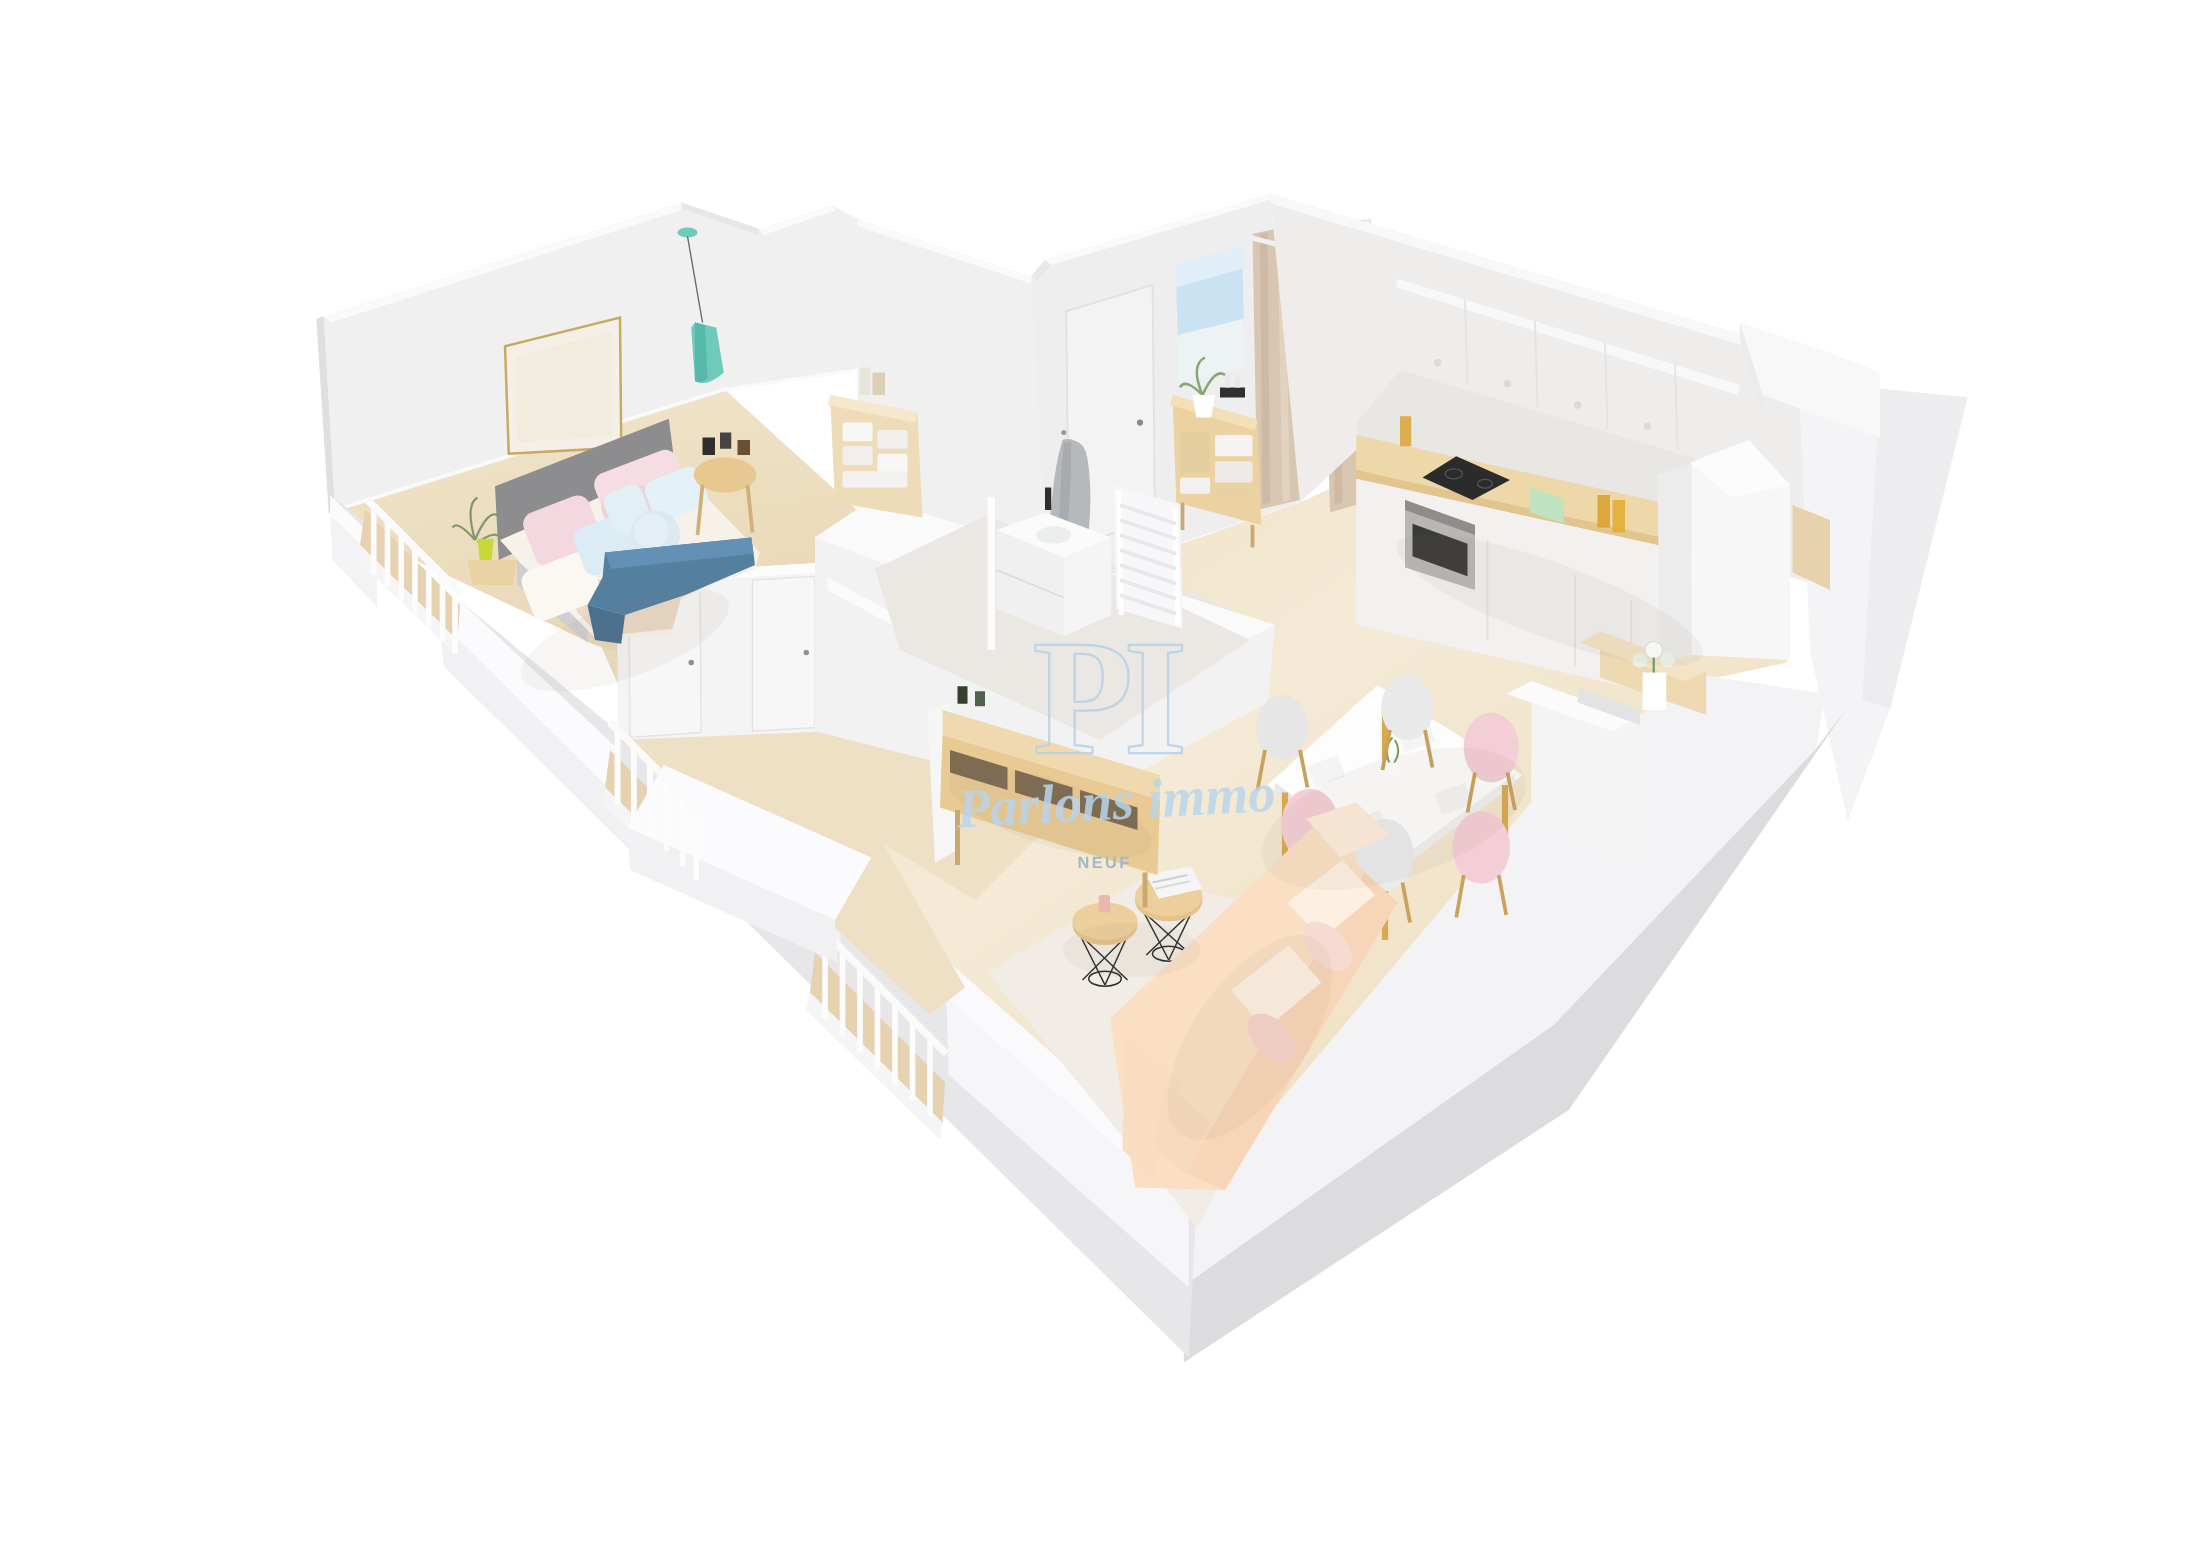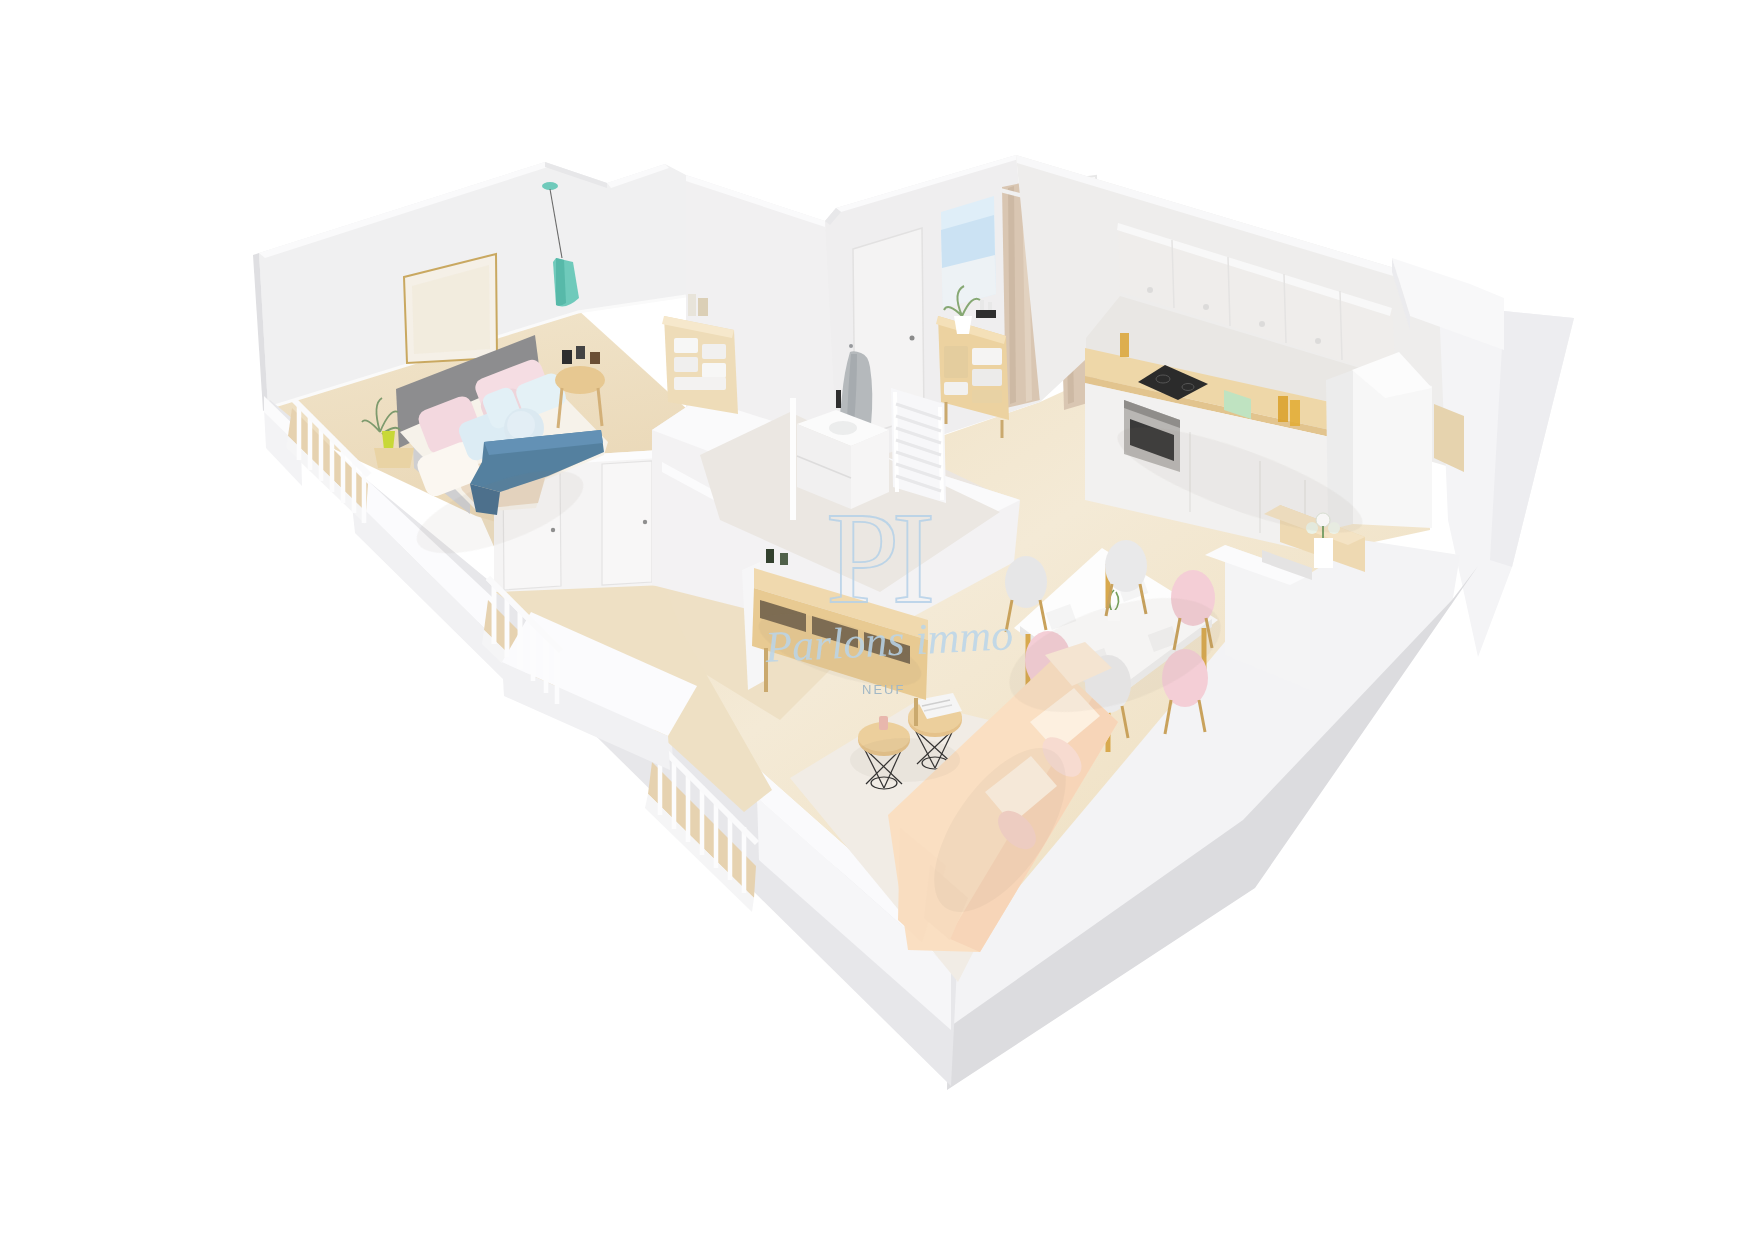--- a/index.html
+++ b/index.html
@@ -1,17 +1,17 @@
 <!DOCTYPE html>
 <html><head>
 <meta charset="utf-8">
 <style>
   html,body{margin:0;padding:0;background:#ffffff;}
   #stage{position:relative;width:1754px;height:1241px;background:#ffffff;overflow:hidden;
-         font-family:"Liberation Sans", sans-serif;}
+         font-family:"Liberation Sans", sans-serif;font-weight:bold;}
   svg{position:absolute;left:0;top:0;}
 </style>
 </head>
 <body>
 <div id="stage">
 <svg width="1754" height="1241" viewBox="0 0 1754 1241">
 <defs>
   <linearGradient id="floorLiving" x1="0" y1="0" x2="0.9" y2="1">
     <stop offset="0" stop-color="#efe0c2"></stop>
     <stop offset="0.4" stop-color="#f4ead6"></stop>

